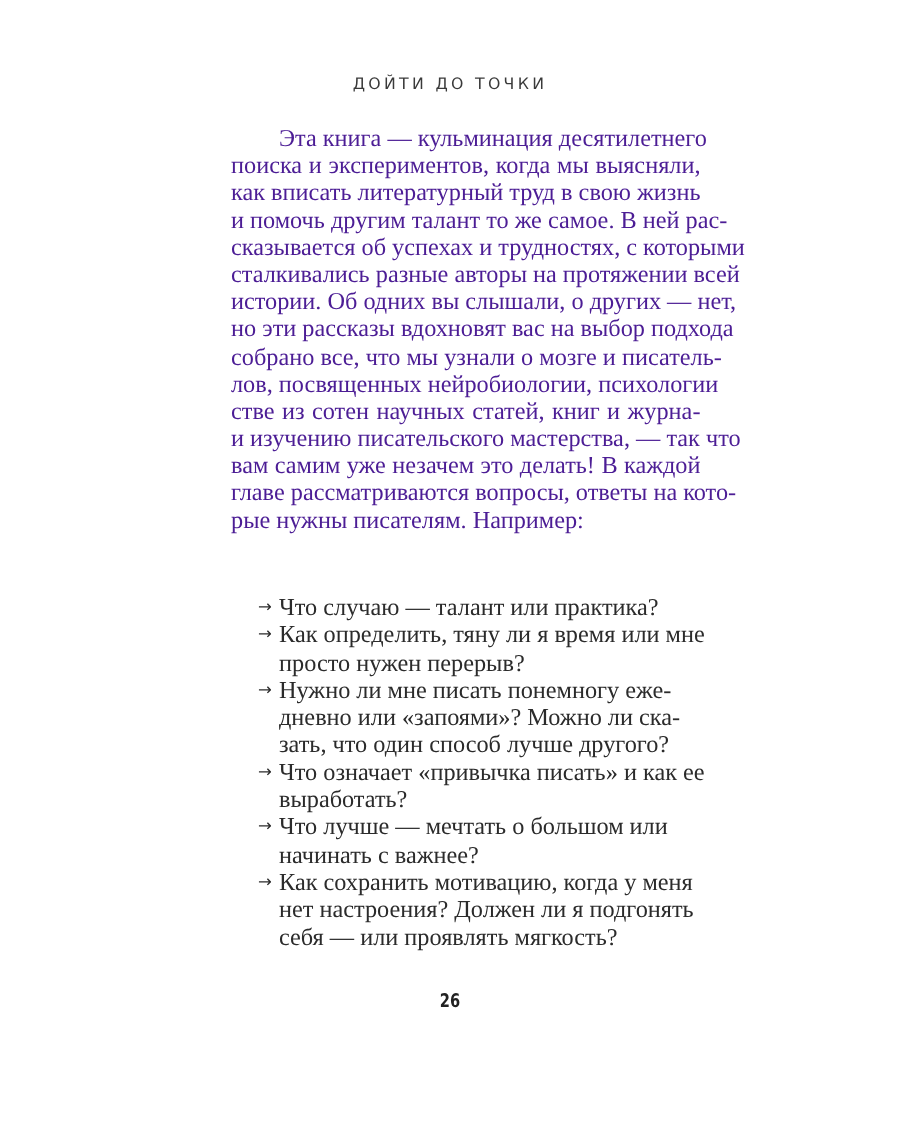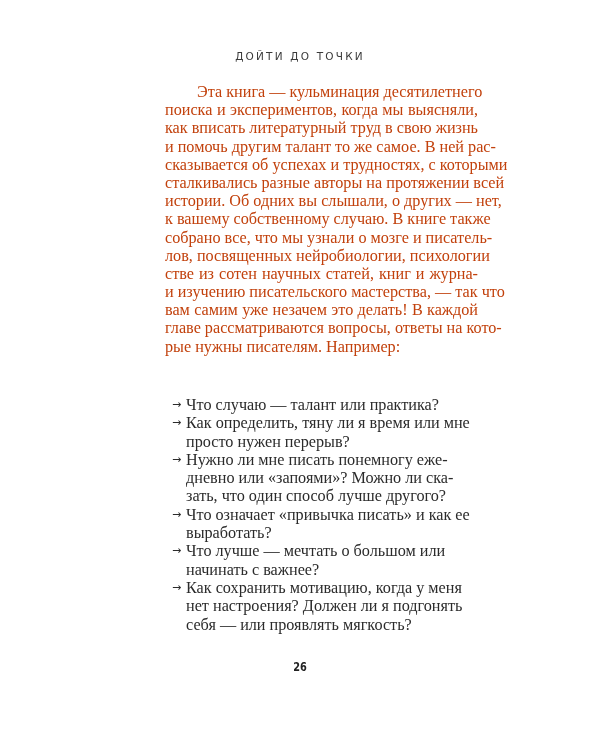--- a/index.html
+++ b/index.html
@@ -6,21 +6,21 @@
   body { width: 600px; height: 750px; position: relative; overflow: hidden; }
   .page { position: absolute; left: 0; top: 0; width: 528px; height: 750px; background: #fff; }
   .running-head {
     position: absolute; top: 50px; left: 0; width: 600px; text-align: center;
     font-family: "DejaVu Sans", sans-serif; font-size: 10.5px; letter-spacing: 2.2px;
     color: #3a3a3a; text-transform: uppercase;
   }
   .body-text {
     position: absolute; left: 154px; top: 83px; width: 313px;
     font-family: "Liberation Serif", "DejaVu Serif", serif; font-size: 16.2px;
-    line-height: 18.2px; color: #c2410c; margin-left: 11px;
+    line-height: 18.2px; color: #4c1d95;
   }
   .line { white-space: nowrap; text-align: justify; text-align-last: justify; display: block; height: 18.2px; }
   .line.last { text-align-last: left; }
   .line.indent { padding-left: 32px; }
   .list { position: absolute; left: 172px; top: 396px; width: 300px;
     font-family: "Liberation Serif", "DejaVu Serif", serif; font-size: 16.2px; line-height: 18.3px; color: #2b2b2b; }
   .item { position: relative; padding-left: 14px; }
   .item .bullet { position: absolute; left: 0; top: 0; font-family: "DejaVu Sans", sans-serif; font-size: 11px; }
   .item .ln { display: block; white-space: nowrap; height: 18.3px; }
   .folio { position: absolute; top: 659px; left: 0; width: 600px; text-align: center;
@@ -34,21 +34,21 @@
   <div class="running-head">Дойти до точки</div>
 
   <div class="body-text">
     <span class="line indent">Эта книга — кульминация десятилетнего</span>
     <span class="line">поиска и экспериментов, когда мы выясняли,</span>
     <span class="line">как вписать литературный труд в свою жизнь</span>
     <span class="line">и помочь другим талант то же самое. В ней рас-</span>
     <span class="line">сказывается об успехах и трудностях, с которыми</span>
     <span class="line">сталкивались разные авторы на протяжении всей</span>
     <span class="line">истории. Об одних вы слышали, о других — нет,</span>
-    <span class="line">к вашему собственному случаю. В книге также</span>
+    <span class="line">но эти рассказы вдохновят вас на выбор подхода</span>
     <span class="line">собрано все, что мы узнали о мозге и писатель-</span>
     <span class="line">лов, посвященных нейробиологии, психологии</span>
     <span class="line">стве из сотен научных статей, книг и журна-</span>
     <span class="line">и изучению писательского мастерства, — так что</span>
     <span class="line">вам самим уже незачем это делать! В каждой</span>
     <span class="line">главе рассматриваются вопросы, ответы на кото-</span>
     <span class="line last">рые нужны писателям. Например:</span>
   </div>
 
   <div class="list">

